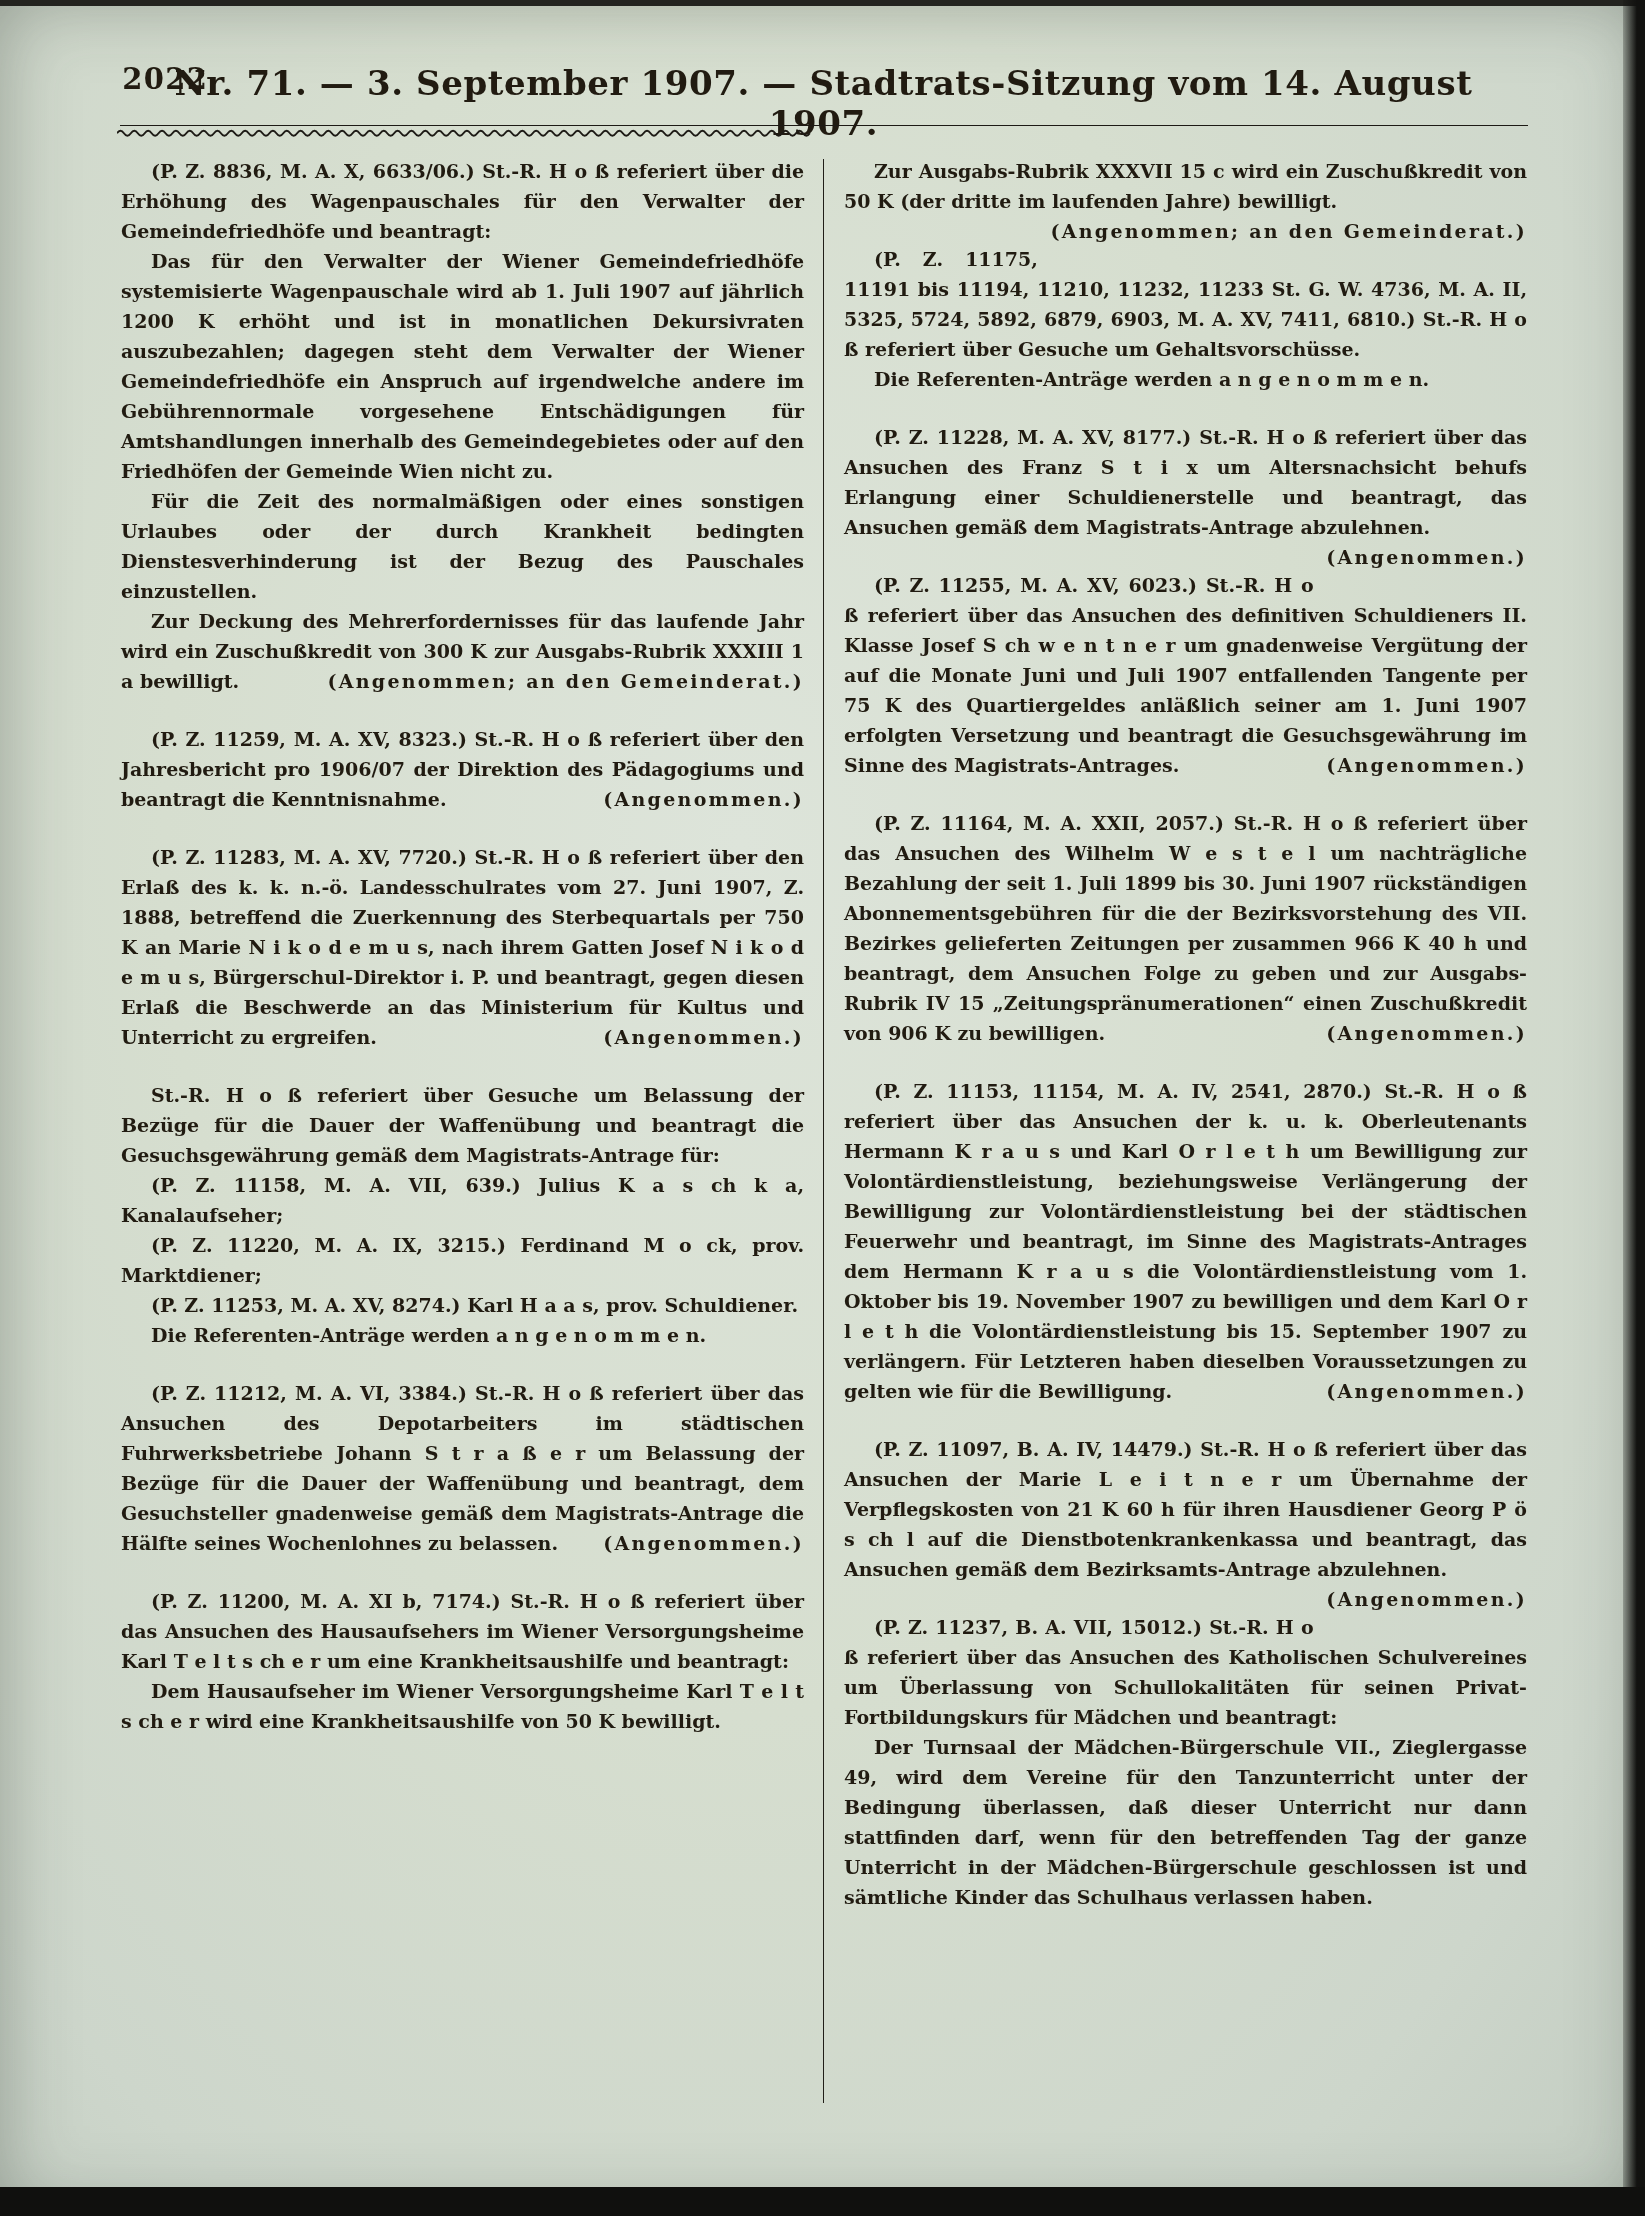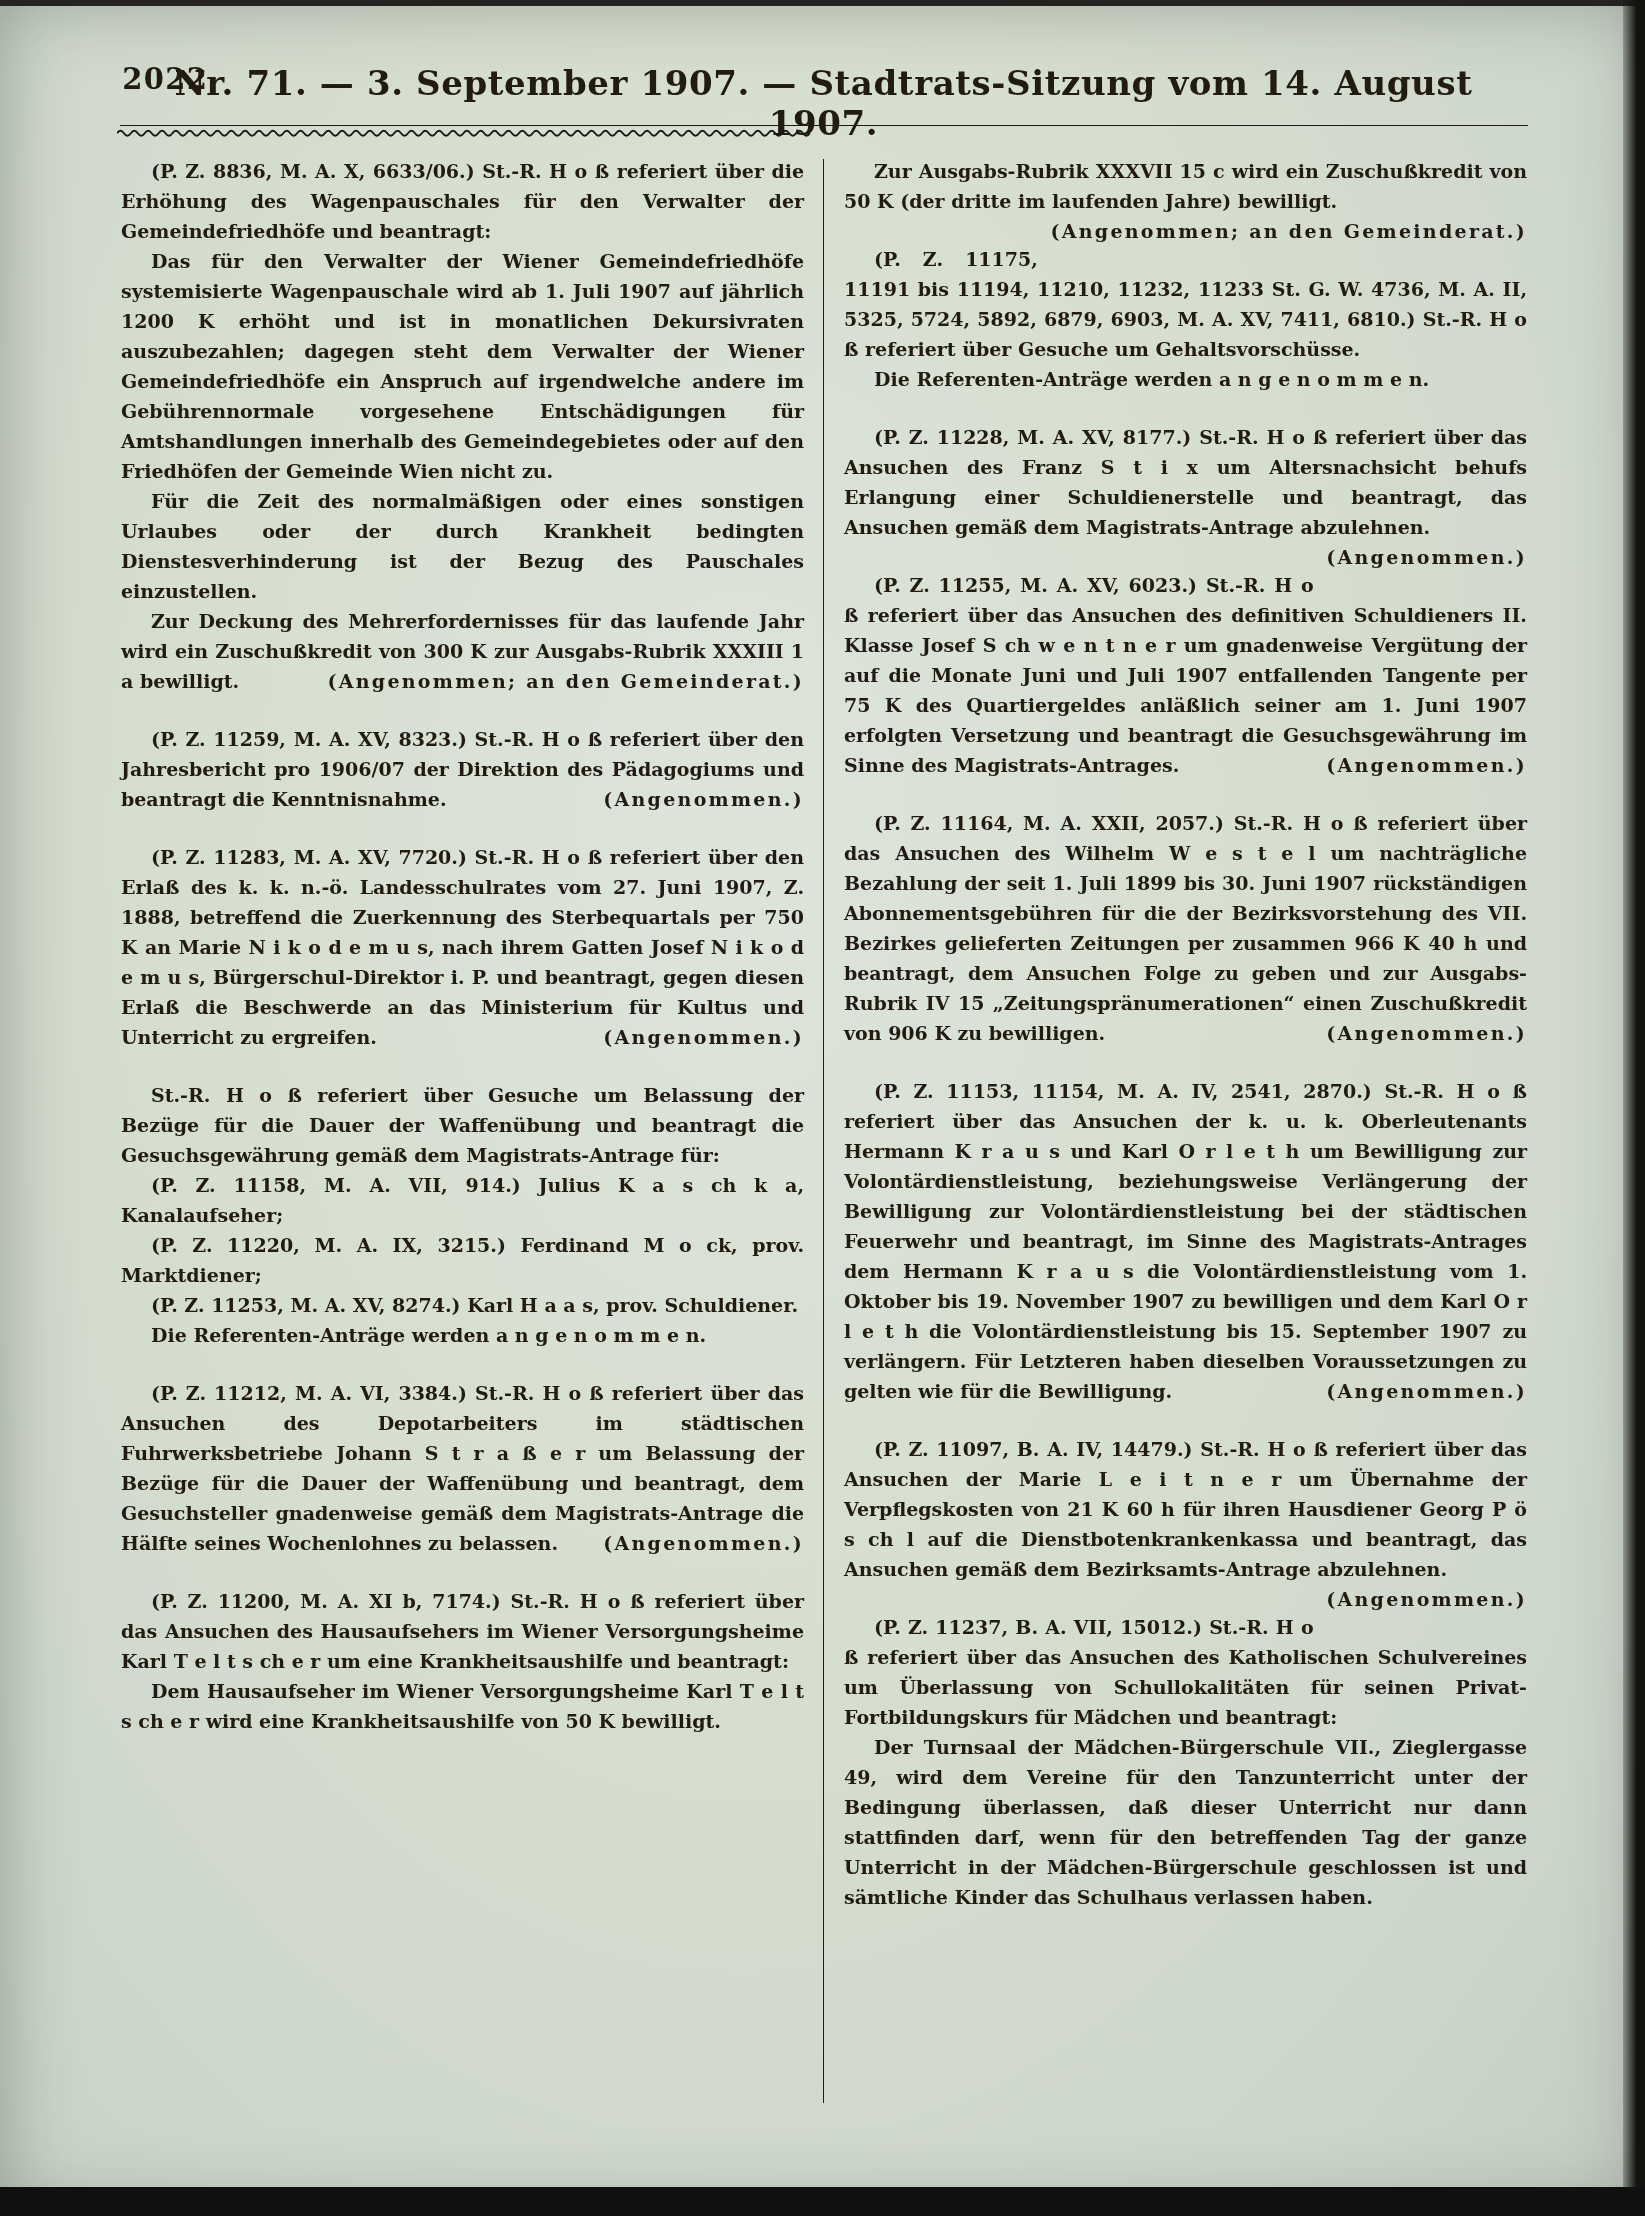--- a/index.html
+++ b/index.html
@@ -89,21 +89,21 @@
 
   <main class="columns">
     <div class="column">
         <p class="para">(P. Z. 8836, M. A. X, 6633/06.) St.-R. H o ß referiert über die Erhöhung des Wagenpauschales für den Verwalter der Gemeindefriedhöfe und beantragt:</p>
         <p class="para">Das für den Verwalter der Wiener Gemeindefriedhöfe systemisierte Wagenpauschale wird ab 1. Juli 1907 auf jährlich 1200 K erhöht und ist in monatlichen Dekursivraten auszubezahlen; dagegen steht dem Verwalter der Wiener Gemeindefriedhöfe ein Anspruch auf irgendwelche andere im Gebührennormale vorgesehene Entschädigungen für Amtshandlungen innerhalb des Gemeindegebietes oder auf den Friedhöfen der Gemeinde Wien nicht zu.</p>
         <p class="para">Für die Zeit des normalmäßigen oder eines sonstigen Urlaubes oder der durch Krankheit bedingten Dienstesverhinderung ist der Bezug des Pauschales einzustellen.</p>
         <p class="para">Zur Deckung des Mehrerfordernisses für das laufende Jahr wird ein Zuschußkredit von 300 K zur Ausgabs-Rubrik XXXIII 1 a bewilligt. <span class="tag">(Angenommen; an den Gemeinderat.)</span></p>
         <p class="para gap">(P. Z. 11259, M. A. XV, 8323.) St.-R. H o ß referiert über den Jahresbericht pro 1906/07 der Direktion des Pädagogiums und beantragt die Kenntnisnahme. <span class="tag">(Angenommen.)</span></p>
         <p class="para gap">(P. Z. 11283, M. A. XV, 7720.) St.-R. H o ß referiert über den Erlaß des k. k. n.-ö. Landesschulrates vom 27. Juni 1907, Z. 1888, betreffend die Zuerkennung des Sterbequartals per 750 K an Marie N i k o d e m u s, nach ihrem Gatten Josef N i k o d e m u s, Bürgerschul-Direktor i. P. und beantragt, gegen diesen Erlaß die Beschwerde an das Ministerium für Kultus und Unterricht zu ergreifen. <span class="tag">(Angenommen.)</span></p>
         <p class="para gap">St.-R. H o ß referiert über Gesuche um Belassung der Bezüge für die Dauer der Waffenübung und beantragt die Gesuchsgewährung gemäß dem Magistrats-Antrage für:</p>
-        <p class="para">(P. Z. 11158, M. A. VII, 914.) Julius K a s ch k a, Kanalaufseher;</p>
+        <p class="para">(P. Z. 11158, M. A. VII, 639.) Julius K a s ch k a, Kanalaufseher;</p>
         <p class="para">(P. Z. 11220, M. A. IX, 3215.) Ferdinand M o ck, prov. Marktdiener;</p>
         <p class="para">(P. Z. 11253, M. A. XV, 8274.) Karl H a a s, prov. Schuldiener.</p>
         <p class="para">Die Referenten-Anträge werden a n g e n o m m e n.</p>
         <p class="para gap">(P. Z. 11212, M. A. VI, 3384.) St.-R. H o ß referiert über das Ansuchen des Depotarbeiters im städtischen Fuhrwerksbetriebe Johann S t r a ß e r um Belassung der Bezüge für die Dauer der Waffenübung und beantragt, dem Gesuchsteller gnadenweise gemäß dem Magistrats-Antrage die Hälfte seines Wochenlohnes zu belassen. <span class="tag">(Angenommen.)</span></p>
         <p class="para gap">(P. Z. 11200, M. A. XI b, 7174.) St.-R. H o ß referiert über das Ansuchen des Hausaufsehers im Wiener Versorgungsheime Karl T e l t s ch e r um eine Krankheitsaushilfe und beantragt:</p>
         <p class="para">Dem Hausaufseher im Wiener Versorgungsheime Karl T e l t s ch e r wird eine Krankheitsaushilfe von 50 K bewilligt.</p>
       </div>
     <div class="column">
         <p class="para">Zur Ausgabs-Rubrik XXXVII 15 c wird ein Zuschußkredit von 50 K (der dritte im laufenden Jahre) bewilligt. <span class="tag">(Angenommen; an den Gemeinderat.)</span></p>
         <p class="para gap">(P. Z. 11175, 11191 bis 11194, 11210, 11232, 11233 St. G. W. 4736, M. A. II, 5325, 5724, 5892, 6879, 6903, M. A. XV, 7411, 6810.) St.-R. H o ß referiert über Gesuche um Gehaltsvorschüsse.</p>

